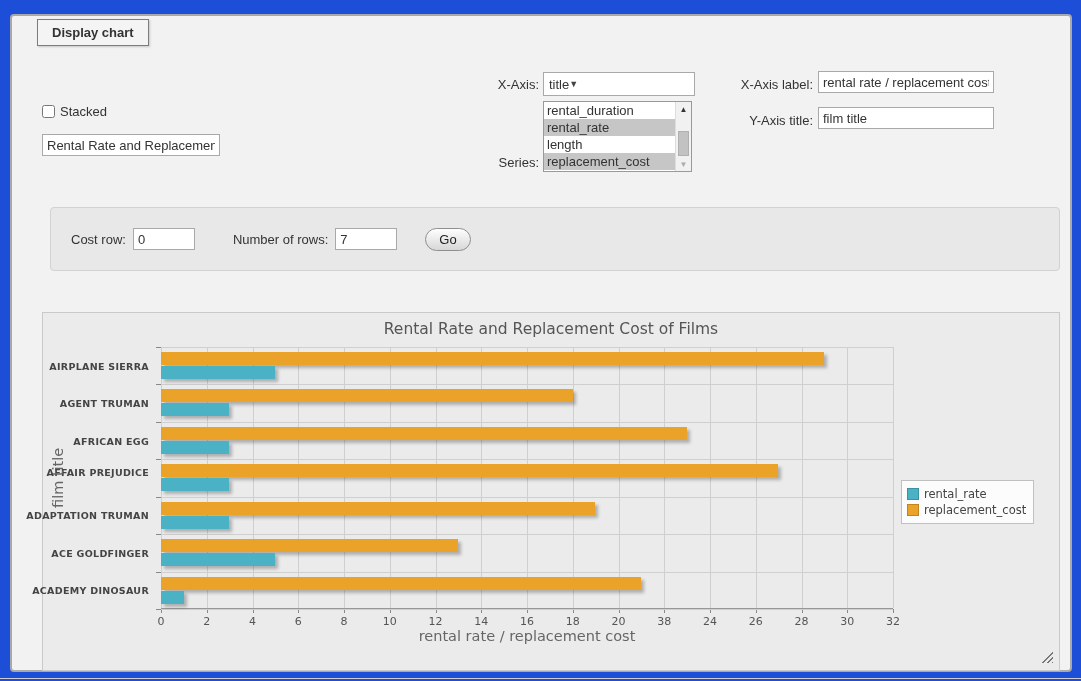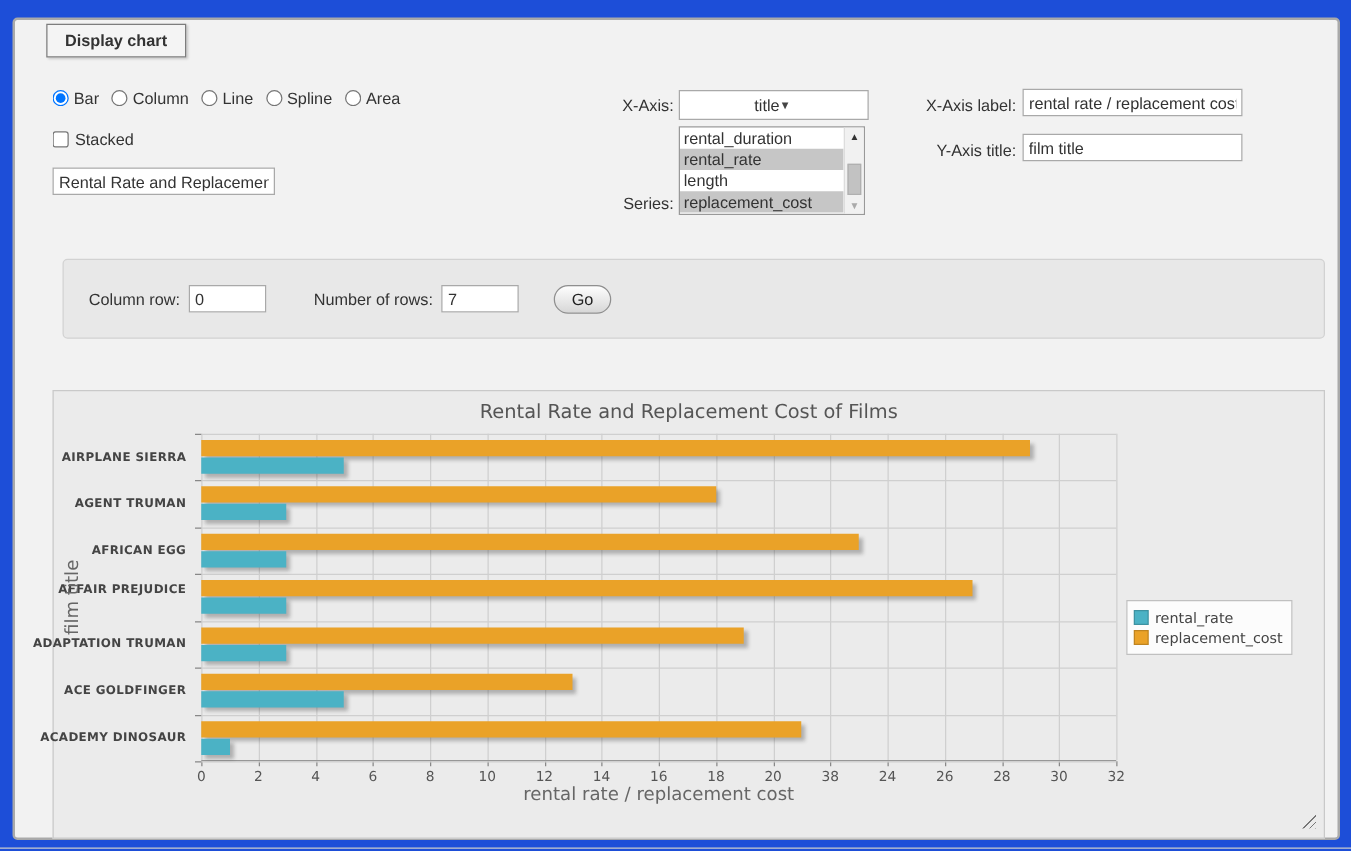--- a/index.html
+++ b/index.html
@@ -18,21 +18,21 @@
   .radio-row label { display:flex; align-items:center; gap:4px; font-size:13px; }
   .stacked-row { position:absolute; left:30px; top:88px; display:flex; align-items:center; gap:5px; }
   input[type=radio], input[type=checkbox] { width:13px; height:13px; margin:0; }
   .txt { background:#fff; border:1px solid #a9a9a9; height:22px; padding:2px 4px; font-size:13px;
     font-family:"Liberation Sans", sans-serif; color:#333; }
   .title-input { position:absolute; left:30px; top:118px; width:178px; }
   .lbl { position:absolute; font-size:13px; color:#333; text-align:right; }
   .xaxis-lbl  { left:451px; top:61px; width:76px; }
   .series-lbl { left:451px; top:139px; width:76px; }
   .select { position:absolute; left:531px; top:56px; width:152px; height:24px; background:#fff;
-    border:1px solid #a9a9a9; display:flex; align-items:center; justify-content:center;
+    border:1px solid #a9a9a9; display:flex; align-items:center; justify-content:flex-start;
     padding:0 7px 0 5px; cursor:default; }
   .select .arrow { font-size:9px; color:#444; }
   .multiselect { position:absolute; left:531px; top:85px; width:149px; height:71px; background:#fff;
     border:1px solid #999; display:flex; overflow:hidden; }
   .ms-options { flex:1; overflow:hidden; }
   .ms-options .opt { height:17px; line-height:17px; padding:0 3px; font-size:13px; white-space:nowrap; }
   .ms-options .opt.sel { background:#c6c6c6; }
   .sbar { width:16px; background:#f1f1f1; border-left:1px solid #ddd; display:flex; flex-direction:column; position:relative; }
   .sb-btn { height:14px; display:flex; align-items:center; justify-content:center; font-size:8px; }
   .sb-up { color:#333; } .sb-down { color:#aaa; margin-top:auto; }
@@ -84,42 +84,20 @@
 
   .bottom-line { position:absolute; left:0; top:678px; width:1081px; height:1px; background:#ccc; }
 </style>
 </head>
 <body>
 
 <div class="page">
   <div class="fieldset">
     <div class="flegend">Display chart</div>
 
-    <div class="radio-row" id="chart-types">
-        <label>
-          <input type="radio" name="ctype" checked="" style="">
-          <span>Bar</span>
-        </label>
-        <label>
-          <input type="radio" name="ctype" style="">
-          <span>Column</span>
-        </label>
-        <label>
-          <input type="radio" name="ctype" style="">
-          <span>Line</span>
-        </label>
-        <label>
-          <input type="radio" name="ctype" style="">
-          <span>Spline</span>
-        </label>
-        <label>
-          <input type="radio" name="ctype" style="">
-          <span>Area</span>
-        </label>
-      </div>
 
     <label class="stacked-row">
       <input type="checkbox" style="">
       <span>Stacked</span>
     </label>
 
     <input class="txt title-input" value="Rental Rate and Replacement Cost of Films" style="">
 
     <span class="lbl xaxis-lbl">X-Axis:</span>
     <div class="select">
@@ -141,21 +119,21 @@
         <div class="sb-btn sb-down">▼</div>
       </div>
     </div>
 
     <span class="lbl xlabel-lbl">X-Axis label:</span>
     <input class="txt xl-input" value="rental rate / replacement cost" style="">
     <span class="lbl ylabel-lbl">Y-Axis title:</span>
     <input class="txt yl-input" value="film title" style="">
 
     <div class="rows-panel">
-      <span>Column row:</span>
+      <span>Cost row:</span>
       <input class="txt" value="0" style="">
       <span class="nrows-lbl">Number of rows:</span>
       <input class="txt" value="7" style="">
       <button class="go-btn">Go</button>
     </div>
 
     <div class="chart-box">
       <div class="chart-title">Rental Rate and Replacement Cost of Films</div>
       <div class="plot" id="plot">
           <div class="vgrid" style="left: 0px;"></div>

